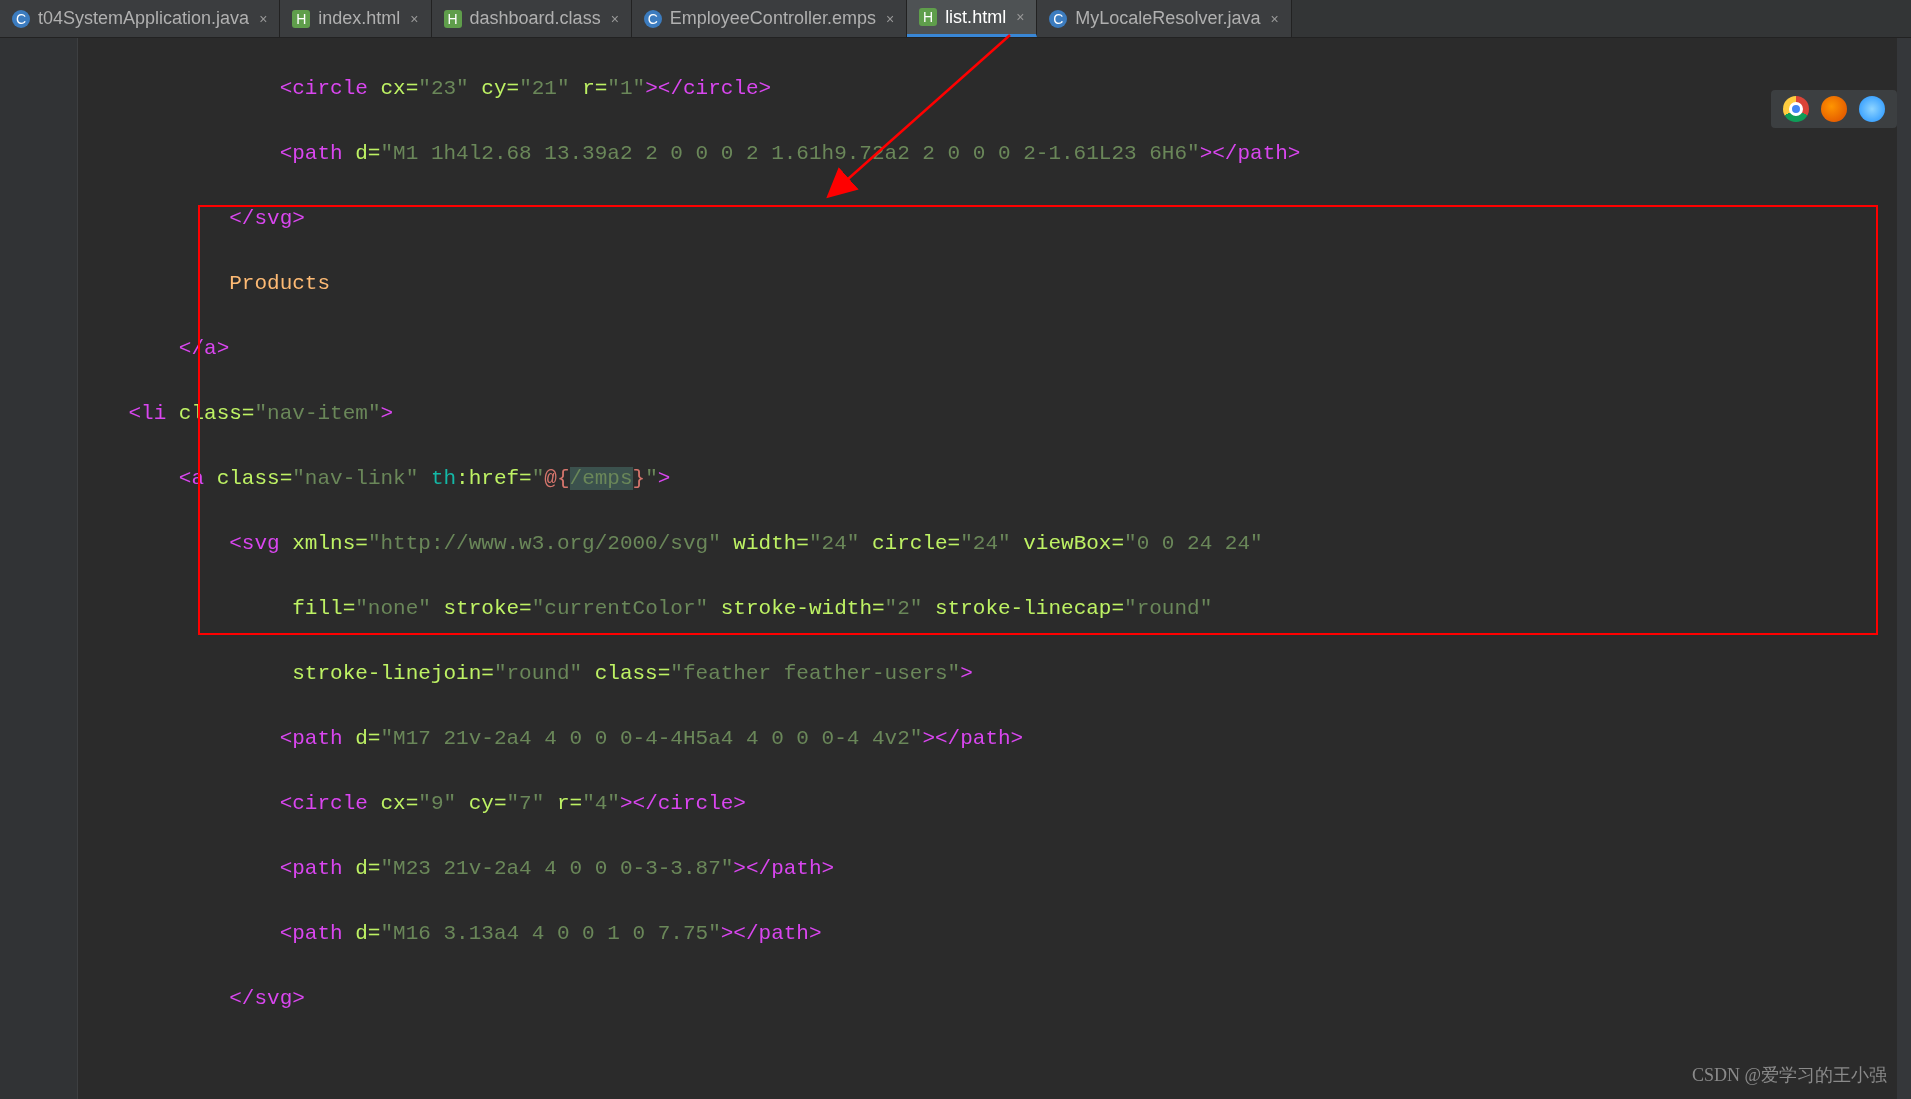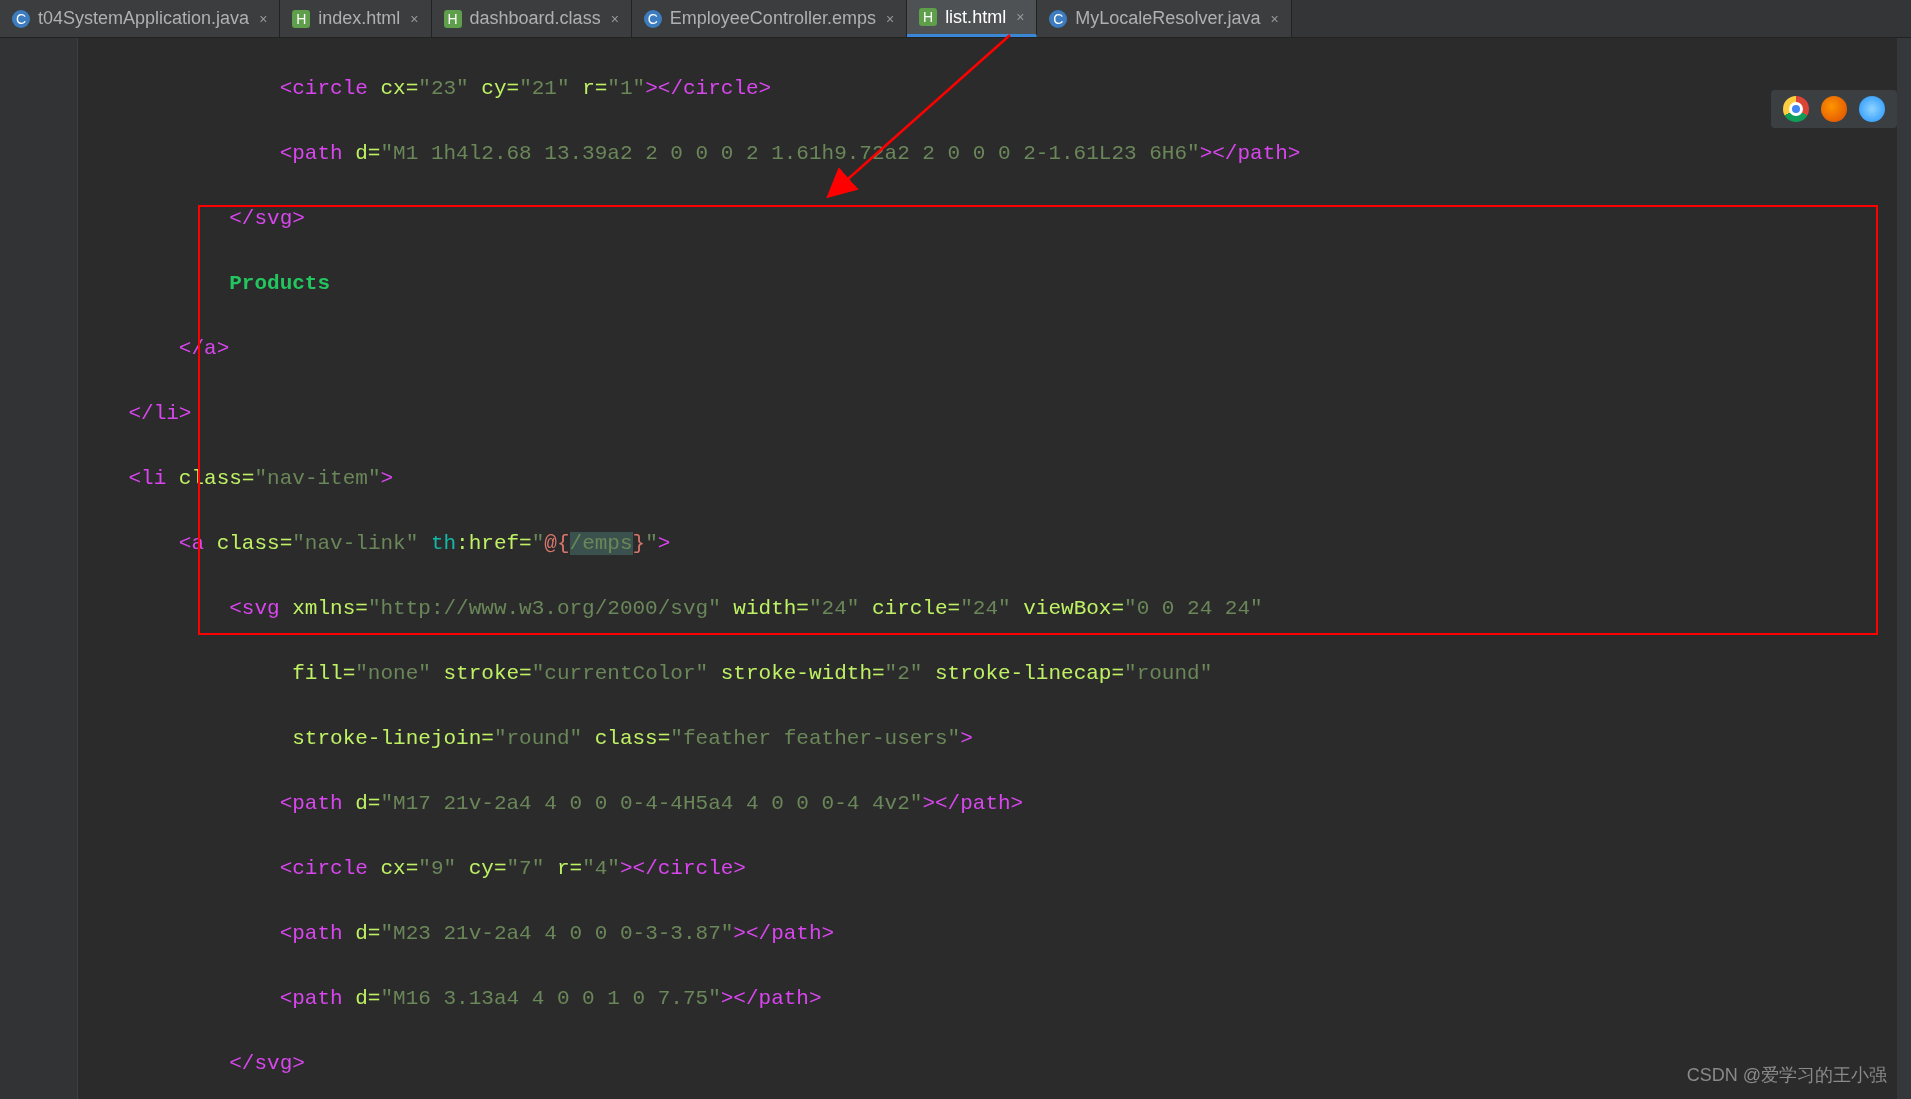--- a/index.html
+++ b/index.html
@@ -74,21 +74,21 @@
     top: 0;
     bottom: 0;
     line-height: 32.5px;
     padding-top: 2px;
     white-space: pre;
   }
   .code-line { height: 32.5px; }
   .t-tag { color: #d946ef; }
   .t-attr { color: #bef264; }
   .t-str { color: #6a8759; }
-  .t-txt { color: #22c55e; font-weight: bold; }
+  .t-txt { color: #fdba74; }
   .t-th { color: #14b8a6; }
   .t-el { color: #d5756c; }
   .hl { background: #3b514d; margin-top: 16px; }
 
   .annot-box {
     position: absolute;
     border: 2px solid #ff0000;
     pointer-events: none;
   }
   .annot-arrow {
@@ -116,21 +116,21 @@
     right: 0;
     top: 38px;
     bottom: 0;
     width: 14px;
     background: #35373a;
   }
   .watermark {
     position: absolute;
     right: 24px;
     bottom: 12px;
-    font-family: Liberation Sans, sans-serif;
+    font-family: Liberation Serif, serif;
     font-size: 18px;
     color: #8a8a8a;
   }
 </style>
 </head>
 <body>
 
 <div class="tab-bar">
   <div class="tab">
     <span class="tab-icon java">C</span>
@@ -166,21 +166,20 @@
 
 <div class="editor-wrap">
   <div class="gutter"></div>
 
   <div class="code-area">
 <div class="code-line"><span>                </span><span class="t-tag">&lt;circle </span><span class="t-attr">cx=</span><span class="t-str">"23"</span><span class="t-attr"> cy=</span><span class="t-str">"21"</span><span class="t-attr"> r=</span><span class="t-str">"1"</span><span class="t-tag">&gt;&lt;/circle&gt;</span></div>
 <div class="code-line"><span>                </span><span class="t-tag">&lt;path </span><span class="t-attr">d=</span><span class="t-str">"M1 1h4l2.68 13.39a2 2 0 0 0 2 1.61h9.72a2 2 0 0 0 2-1.61L23 6H6"</span><span class="t-tag">&gt;&lt;/path&gt;</span></div>
 <div class="code-line"><span>            </span><span class="t-tag">&lt;/svg&gt;</span></div>
 <div class="code-line"><span>            </span><span class="t-txt">Products</span></div>
 <div class="code-line"><span>        </span><span class="t-tag">&lt;/a&gt;</span></div>
-<div class="code-line"><span>    </span><span class="t-tag">&lt;/li&gt;</span></div>
 <div class="code-line"><span>    </span><span class="t-tag">&lt;li </span><span class="t-attr">class=</span><span class="t-str">"nav-item"</span><span class="t-tag">&gt;</span></div>
 <div class="code-line"><span>        </span><span class="t-tag">&lt;a </span><span class="t-attr">class=</span><span class="t-str">"nav-link"</span><span class="t-th"> th</span><span class="t-attr">:href=</span><span class="t-str">"</span><span class="t-el">@{</span><span class="t-str hl">/emps</span><span class="t-el">}</span><span class="t-str">"</span><span class="t-tag">&gt;</span></div>
 <div class="code-line"><span>            </span><span class="t-tag">&lt;svg </span><span class="t-attr">xmlns=</span><span class="t-str">"http://www.w3.org/2000/svg"</span><span class="t-attr"> width=</span><span class="t-str">"24"</span><span class="t-attr"> circle=</span><span class="t-str">"24"</span><span class="t-attr"> viewBox=</span><span class="t-str">"0 0 24 24"</span></div>
 <div class="code-line"><span>                 </span><span class="t-attr">fill=</span><span class="t-str">"none"</span><span class="t-attr"> stroke=</span><span class="t-str">"currentColor"</span><span class="t-attr"> stroke-width=</span><span class="t-str">"2"</span><span class="t-attr"> stroke-linecap=</span><span class="t-str">"round"</span></div>
 <div class="code-line"><span>                 </span><span class="t-attr">stroke-linejoin=</span><span class="t-str">"round"</span><span class="t-attr"> class=</span><span class="t-str">"feather feather-users"</span><span class="t-tag">&gt;</span></div>
 <div class="code-line"><span>                </span><span class="t-tag">&lt;path </span><span class="t-attr">d=</span><span class="t-str">"M17 21v-2a4 4 0 0 0-4-4H5a4 4 0 0 0-4 4v2"</span><span class="t-tag">&gt;&lt;/path&gt;</span></div>
 <div class="code-line"><span>                </span><span class="t-tag">&lt;circle </span><span class="t-attr">cx=</span><span class="t-str">"9"</span><span class="t-attr"> cy=</span><span class="t-str">"7"</span><span class="t-attr"> r=</span><span class="t-str">"4"</span><span class="t-tag">&gt;&lt;/circle&gt;</span></div>
 <div class="code-line"><span>                </span><span class="t-tag">&lt;path </span><span class="t-attr">d=</span><span class="t-str">"M23 21v-2a4 4 0 0 0-3-3.87"</span><span class="t-tag">&gt;&lt;/path&gt;</span></div>
 <div class="code-line"><span>                </span><span class="t-tag">&lt;path </span><span class="t-attr">d=</span><span class="t-str">"M16 3.13a4 4 0 0 1 0 7.75"</span><span class="t-tag">&gt;&lt;/path&gt;</span></div>
 <div class="code-line"><span>            </span><span class="t-tag">&lt;/svg&gt;</span></div>

